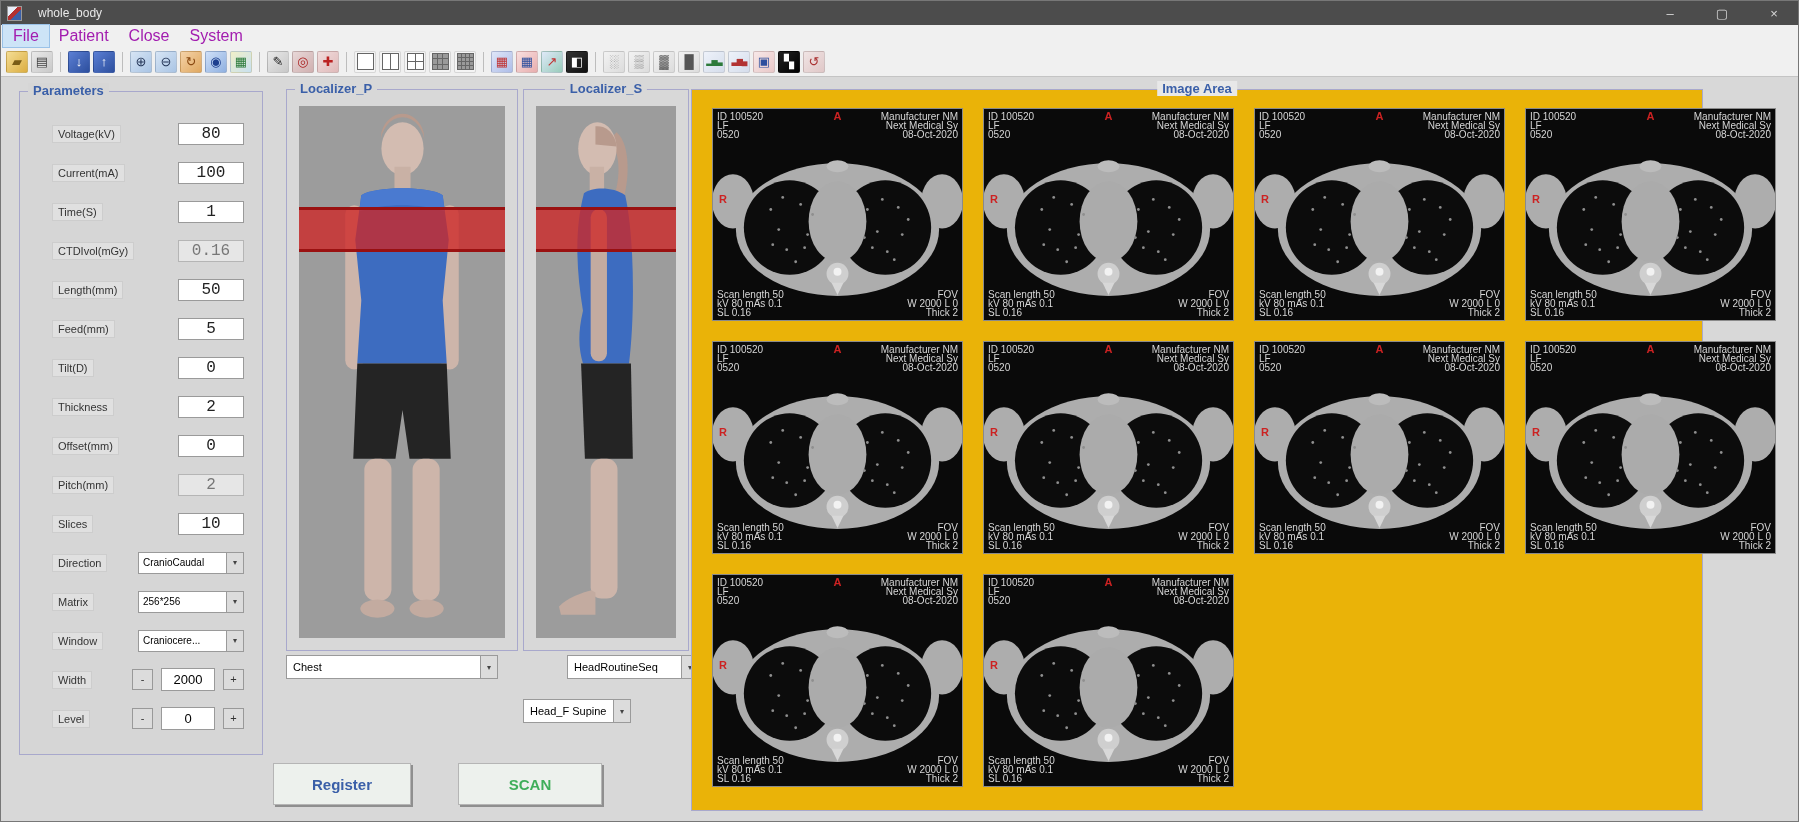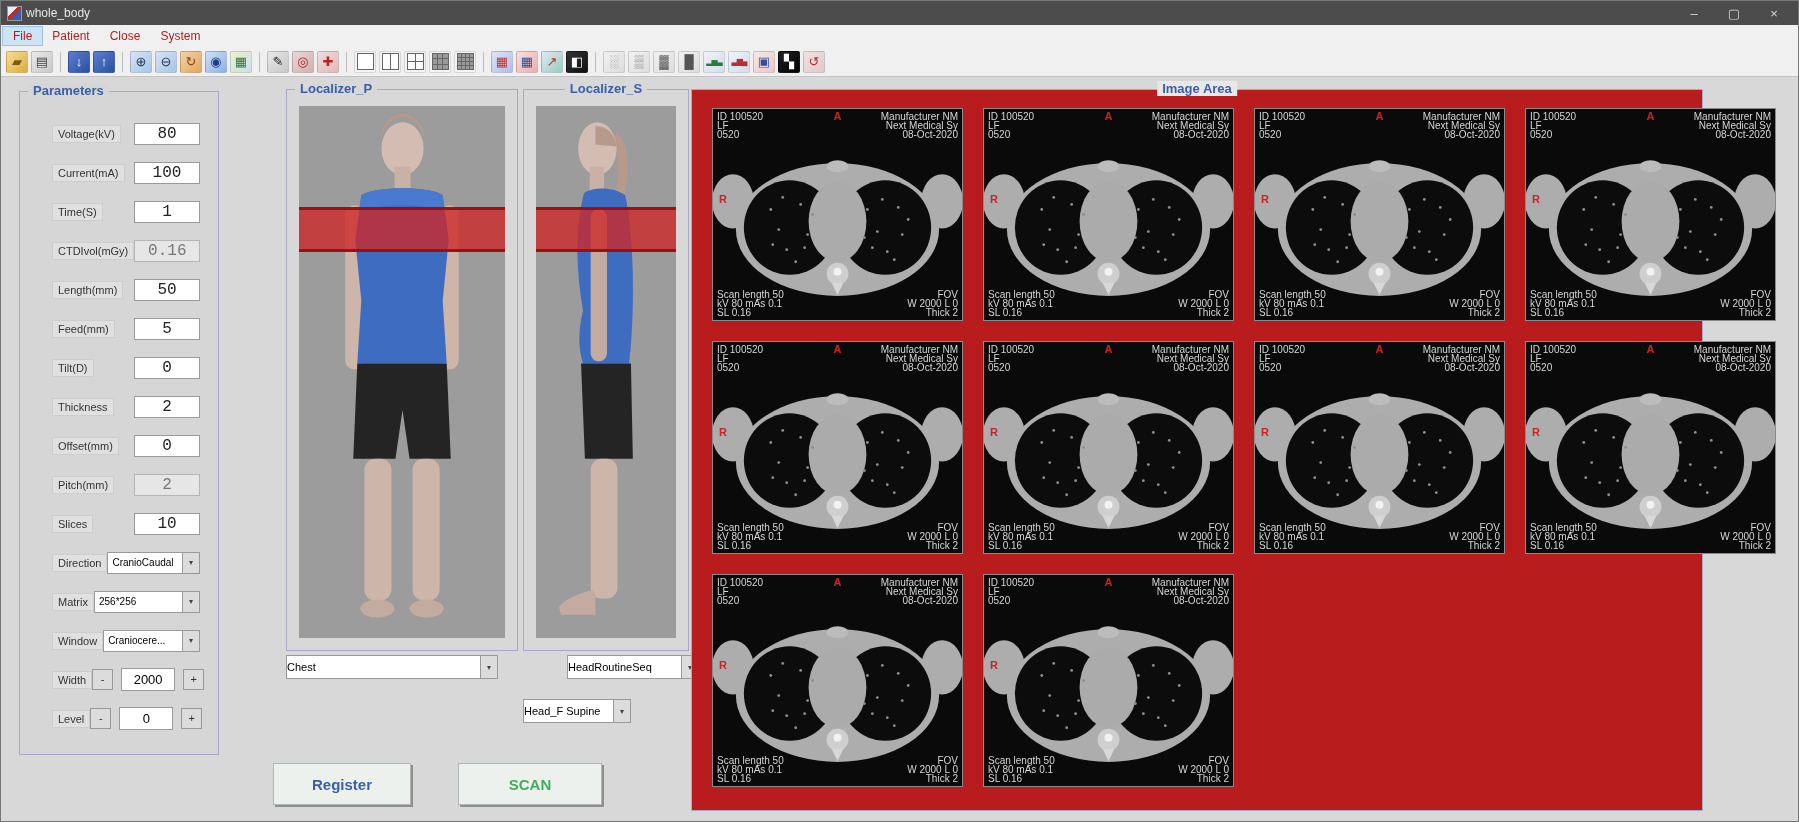--- a/index.html
+++ b/index.html
@@ -1,78 +1,78 @@
 <!DOCTYPE html>
 <html><head>
 <meta charset="utf-8">
 <style>
   * { box-sizing: border-box; }
   body { margin:0; background:#bfbfbf; font-family:"Liberation Sans", sans-serif; }
   .window { width:1799px; height:822px; position:relative; background:#d8d8d8; overflow:hidden; border:1px solid #777; }
 
   
-  .titlebar { height:24px; background:#4c4c4c; display:flex; align-items:center; gap:4px; padding:0 6px; }
+  .titlebar { height:24px; background:#4c4c4c; display:flex; align-items:center; gap:16px; padding:0 6px; }
   .app-icon { width:15px; height:15px; border:1px solid #999; background:linear-gradient(135deg,#e8edf8 0 38%,#b23030 38% 58%,#3a5fa8 58%); }
   .titlebar .title { color:#e8e8e8; font-size:12px; }
   .titlebar .spacer { flex:1; }
   .winbtn { width:36px; text-align:center; color:#d8d8d8; font-size:13px; cursor:default; }
 
   
-  .menubar { height:22px; background:#f0f0f0; display:flex; align-items:center; font-size:12px; color:#b91c1c; padding-left:2px; }
+  .menubar { height:22px; background:#f0f0f0; display:flex; align-items:center; font-size:16px; color:#a21caf; padding-left:2px; }
   .menu-item { padding:2px 10px; }
   .menu-item.active { background:#cde4f7; outline:1px solid #9ac2e8; }
 
   
   .toolbar { height:30px; background:#f0f0f0; border-bottom:1px solid #c4c4c4; display:flex; align-items:center; padding:0 5px; gap:3px; }
   .tb-icon { width:22px; height:22px; border-radius:2px; display:flex; align-items:center; justify-content:center; font-size:13px; line-height:1; border:1px solid rgba(0,0,0,.12); }
   .tb-icon.bars { font-size:8px; letter-spacing:-1px; }
   .tb-sep { width:1px; height:20px; background:#bdbdbd; margin:0 4px; }
   .icon-grid { width:17px; height:17px; border:1px solid #666; background:#666; display:grid; gap:1px; }
   .icon-grid i { background:#fff; }
   .icon-grid.dark i { background:#9a9a9a; }
 
   
   .content { position:relative; height:746px; }
   .groupbox { position:absolute; border:1px solid #a8a8cc; }
   .gb-label { position:absolute; top:-9px; left:8px; background:#d8d8d8; padding:0 5px; color:#3a5fa8; font-weight:bold; font-size:13px; }
   .gb-label.centered { left:50%; transform:translateX(-50%); background:#e8e8e8; }
 
   
-  .params { left:18px; top:14px; width:200px; height:664px; background:#d6d6d6; }
+  .params { left:18px; top:14px; width:244px; height:664px; background:#d6d6d6; }
   .params .gb-label { background:#d6d6d6; }
   #param-rows { padding-top:22px; }
   .param-row { height:39px; display:flex; align-items:center; justify-content:space-between; padding:0 18px 0 32px; }
   .param-label { font-size:11px; color:#333; background:#e0e0e0; border:1px solid #cdcdcd; padding:2px 5px; white-space:nowrap; }
   .param-input { width:66px; height:22px; text-align:center; font-size:16px; color:#222; border:1px solid #9a9a9a; background:#fff; font-family:Liberation Mono, monospace; }
   .param-input.disabled { background:#e6e6e6; color:#777; border-color:#b5b5b5; }
   .param-select { width:106px; height:22px; background:#fff; border:1px solid #9a9a9a; display:flex; align-items:center; font-size:10px; padding-left:4px; overflow:hidden; }
   .combo-text { white-space:nowrap; overflow:hidden; }
   .combo-arrow { margin-left:auto; width:17px; height:100%; flex:0 0 17px; background:#dcdcdc; border-left:1px solid #9a9a9a; display:flex; align-items:center; justify-content:center; font-size:8px; color:#444; }
   .stepper { display:flex; align-items:center; gap:8px; }
   .step-btn { width:21px; height:21px; background:#dcdcdc; border:1px solid #999; font-size:11px; line-height:1; color:#333; padding:0; }
   .step-value { width:54px; height:23px; background:#fff; border:1px solid #9a9a9a; display:flex; align-items:center; justify-content:center; font-size:13px; }
 
   
   .locp { left:285px; top:12px; width:232px; height:562px; }
   .locs { left:522px; top:12px; width:166px; height:562px; }
   .loc-view { position:absolute; left:12px; right:12px; top:16px; bottom:12px; background:#9c9c9c; overflow:hidden; }
   .loc-view svg { position:absolute; inset:0; width:100%; height:100%; }
   .scan-band { position:absolute; left:0; right:0; top:19%; height:8.5%; background:rgba(206,38,38,.78); border-top:3px solid rgba(150,12,12,.9); border-bottom:3px solid rgba(150,12,12,.9); }
 
-  .combo { position:absolute; height:24px; background:#fff; border:1px solid #9a9a9a; display:flex; align-items:center; font-size:11px; }
+  .combo { position:absolute; height:24px; background:#fff; border:1px solid #9a9a9a; display:flex; align-items:center; font-size:11px; padding-left:6px; }
   .combo.chest { left:285px; top:578px; width:212px; }
   .combo.seq   { left:522px; top:578px; width:132px;margin-left:44px; }
   .combo.pos   { left:522px; top:622px; width:108px; }
 
   .btn { position:absolute; height:42px; font-size:15px; font-weight:bold; background:#edf1ed; border:1px solid #b5b5b5; box-shadow:2px 2px 0 #8f8f8f; font-family:"Liberation Sans",sans-serif; }
   .btn.register { left:272px; top:686px; width:138px; color:#3a5fa8; }
   .btn.scan     { left:457px; top:686px; width:144px; color:#3fae5a; }
 
   
-  .imagearea { left:690px; top:12px; width:1012px; height:722px; background:#b91c1c; }
+  .imagearea { left:690px; top:12px; width:1012px; height:722px; background:#eab308; }
   .tiles { position:absolute; top:18px; left:20px; display:grid; grid-template-columns:repeat(4,251px); gap:20px; }
   .tile { width:251px; height:213px; background:#0a0a0a; position:relative; border:1px solid #8a8a8a; }
   .tile svg { position:absolute; inset:0; width:100%; height:100%; }
   .ov { position:absolute; font-size:10px; line-height:9px; color:#d6d6d6; font-family:Liberation Sans, sans-serif; }
   .ov.tl { top:3px; left:4px; }
   .ov.tr { top:3px; right:4px; text-align:right; }
   .ov.bl { bottom:3px; left:4px; }
   .ov.br { bottom:3px; right:4px; text-align:right; }
   .marker { position:absolute; color:#cc2222; font-weight:bold; font-size:11px; }
   .marker.a { top:1px; left:50%; transform:translateX(-50%); }

